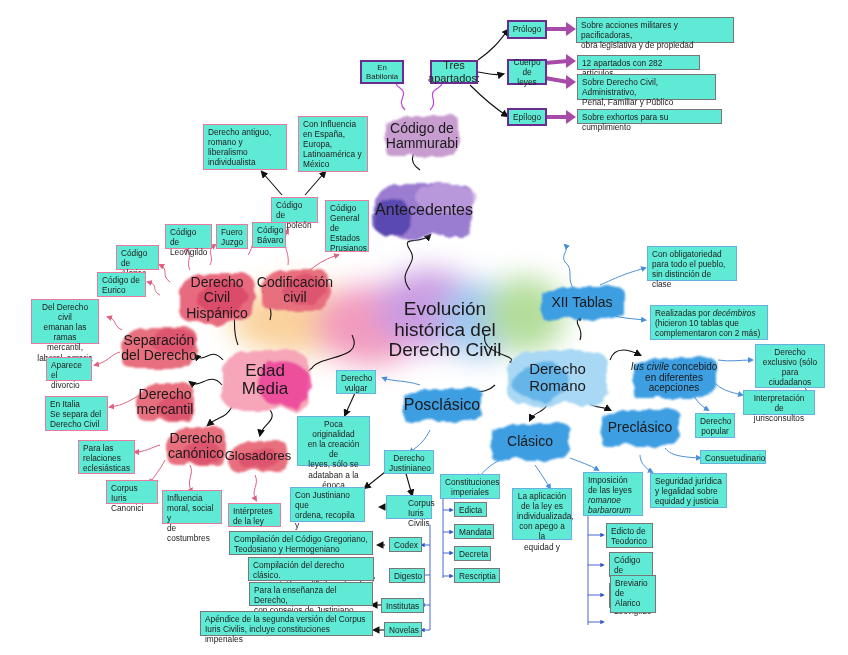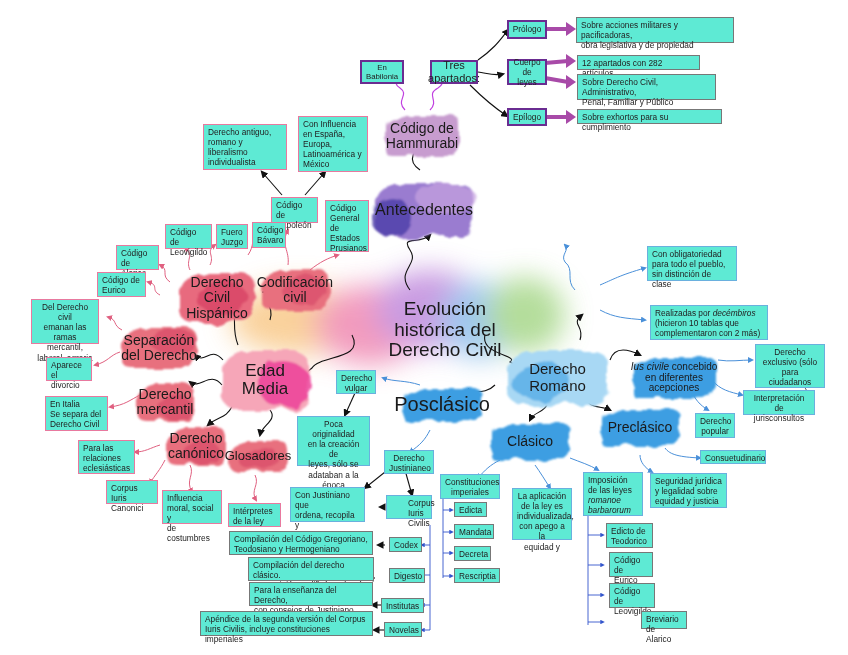--- a/index.html
+++ b/index.html
@@ -269,33 +269,41 @@
   <svg class="bg" viewBox="0 0 115 65" preserveAspectRatio="none">
         <g filter="url(#wc)">
           <rect x="6" y="6" width="103" height="53" rx="16" fill="#a8d8f4"></rect>
           <ellipse cx="40" cy="36" rx="30" ry="18" fill="#4aa6e4" opacity="0.7"></ellipse>
         </g>
       </svg>
   <span>Derecho
 Romano</span>
 </div>
 
+<div class="blob" style="left:536px;top:283px;width:92px;height:40px;font-size:14px;">
+  <svg class="bg" viewBox="0 0 92 40" preserveAspectRatio="none">
+        <g filter="url(#wc)">
+          <rect x="4" y="4" width="84" height="32" rx="6" fill="#3e9ee2"></rect>
+        </g>
+      </svg>
+  <span>XII Tablas</span>
+</div>
 
 <div class="blob" style="left:628px;top:354px;width:92px;height:48px;font-size:10px;white-space:pre-line;">
   <svg class="bg" viewBox="0 0 92 48" preserveAspectRatio="none">
         <g filter="url(#wc)">
           <rect x="4" y="4" width="84" height="40" rx="6" fill="#3e9ee2"></rect>
         </g>
       </svg>
   <span><span class="it">Ius civile</span><span> concebido
 en diferentes
 acepciones</span></span>
 </div>
 
-<div class="blob" style="left:398px;top:385px;width:88px;height:40px;font-size:20px;">
+<div class="blob" style="left:398px;top:385px;width:88px;height:40px;font-size:16px;">
   <svg class="bg" viewBox="0 0 88 40" preserveAspectRatio="none">
         <g filter="url(#wc)">
           <rect x="4" y="4" width="80" height="32" rx="6" fill="#3e9ee2"></rect>
         </g>
       </svg>
   <span>Posclásico</span>
 </div>
 
 <div class="blob" style="left:486px;top:420px;width:88px;height:44px;font-size:14px;">
   <svg class="bg" viewBox="0 0 88 44" preserveAspectRatio="none">
@@ -413,21 +421,21 @@
 <div class="box blue" style="left:583px;top:472px;width:60px;height:44px;"><span>Imposición
 de las leyes
 </span><span class="it">romanoe
 barbarorum</span></div>
 <div class="box gray" style="left:606px;top:523px;width:47px;height:25px;">Edicto de
 Teodorico</div>
 <div class="box gray" style="left:609px;top:552px;width:44px;height:25px;">Código de
 Eurico</div>
 <div class="box gray" style="left:609px;top:583px;width:46px;height:25px;">Código de
 Leovigildo</div>
-<div class="box gray" style="left:610px;top:611px;width:46px;height:18px;margin-left:31px;">Breviario
+<div class="box gray" style="left:610px;top:575px;width:46px;height:38px;">Breviario
 de Alarico</div>
 
 <div class="box blue c" style="left:336px;top:370px;width:40px;height:24px;">Derecho
 vulgar</div>
 <div class="box blue c" style="left:297px;top:416px;width:73px;height:50px;">Poca originalidad
 en la creación de
 leyes, sólo se
 adataban a la
 época</div>
 <div class="box blue c" style="left:384px;top:450px;width:50px;height:24px;">Derecho

